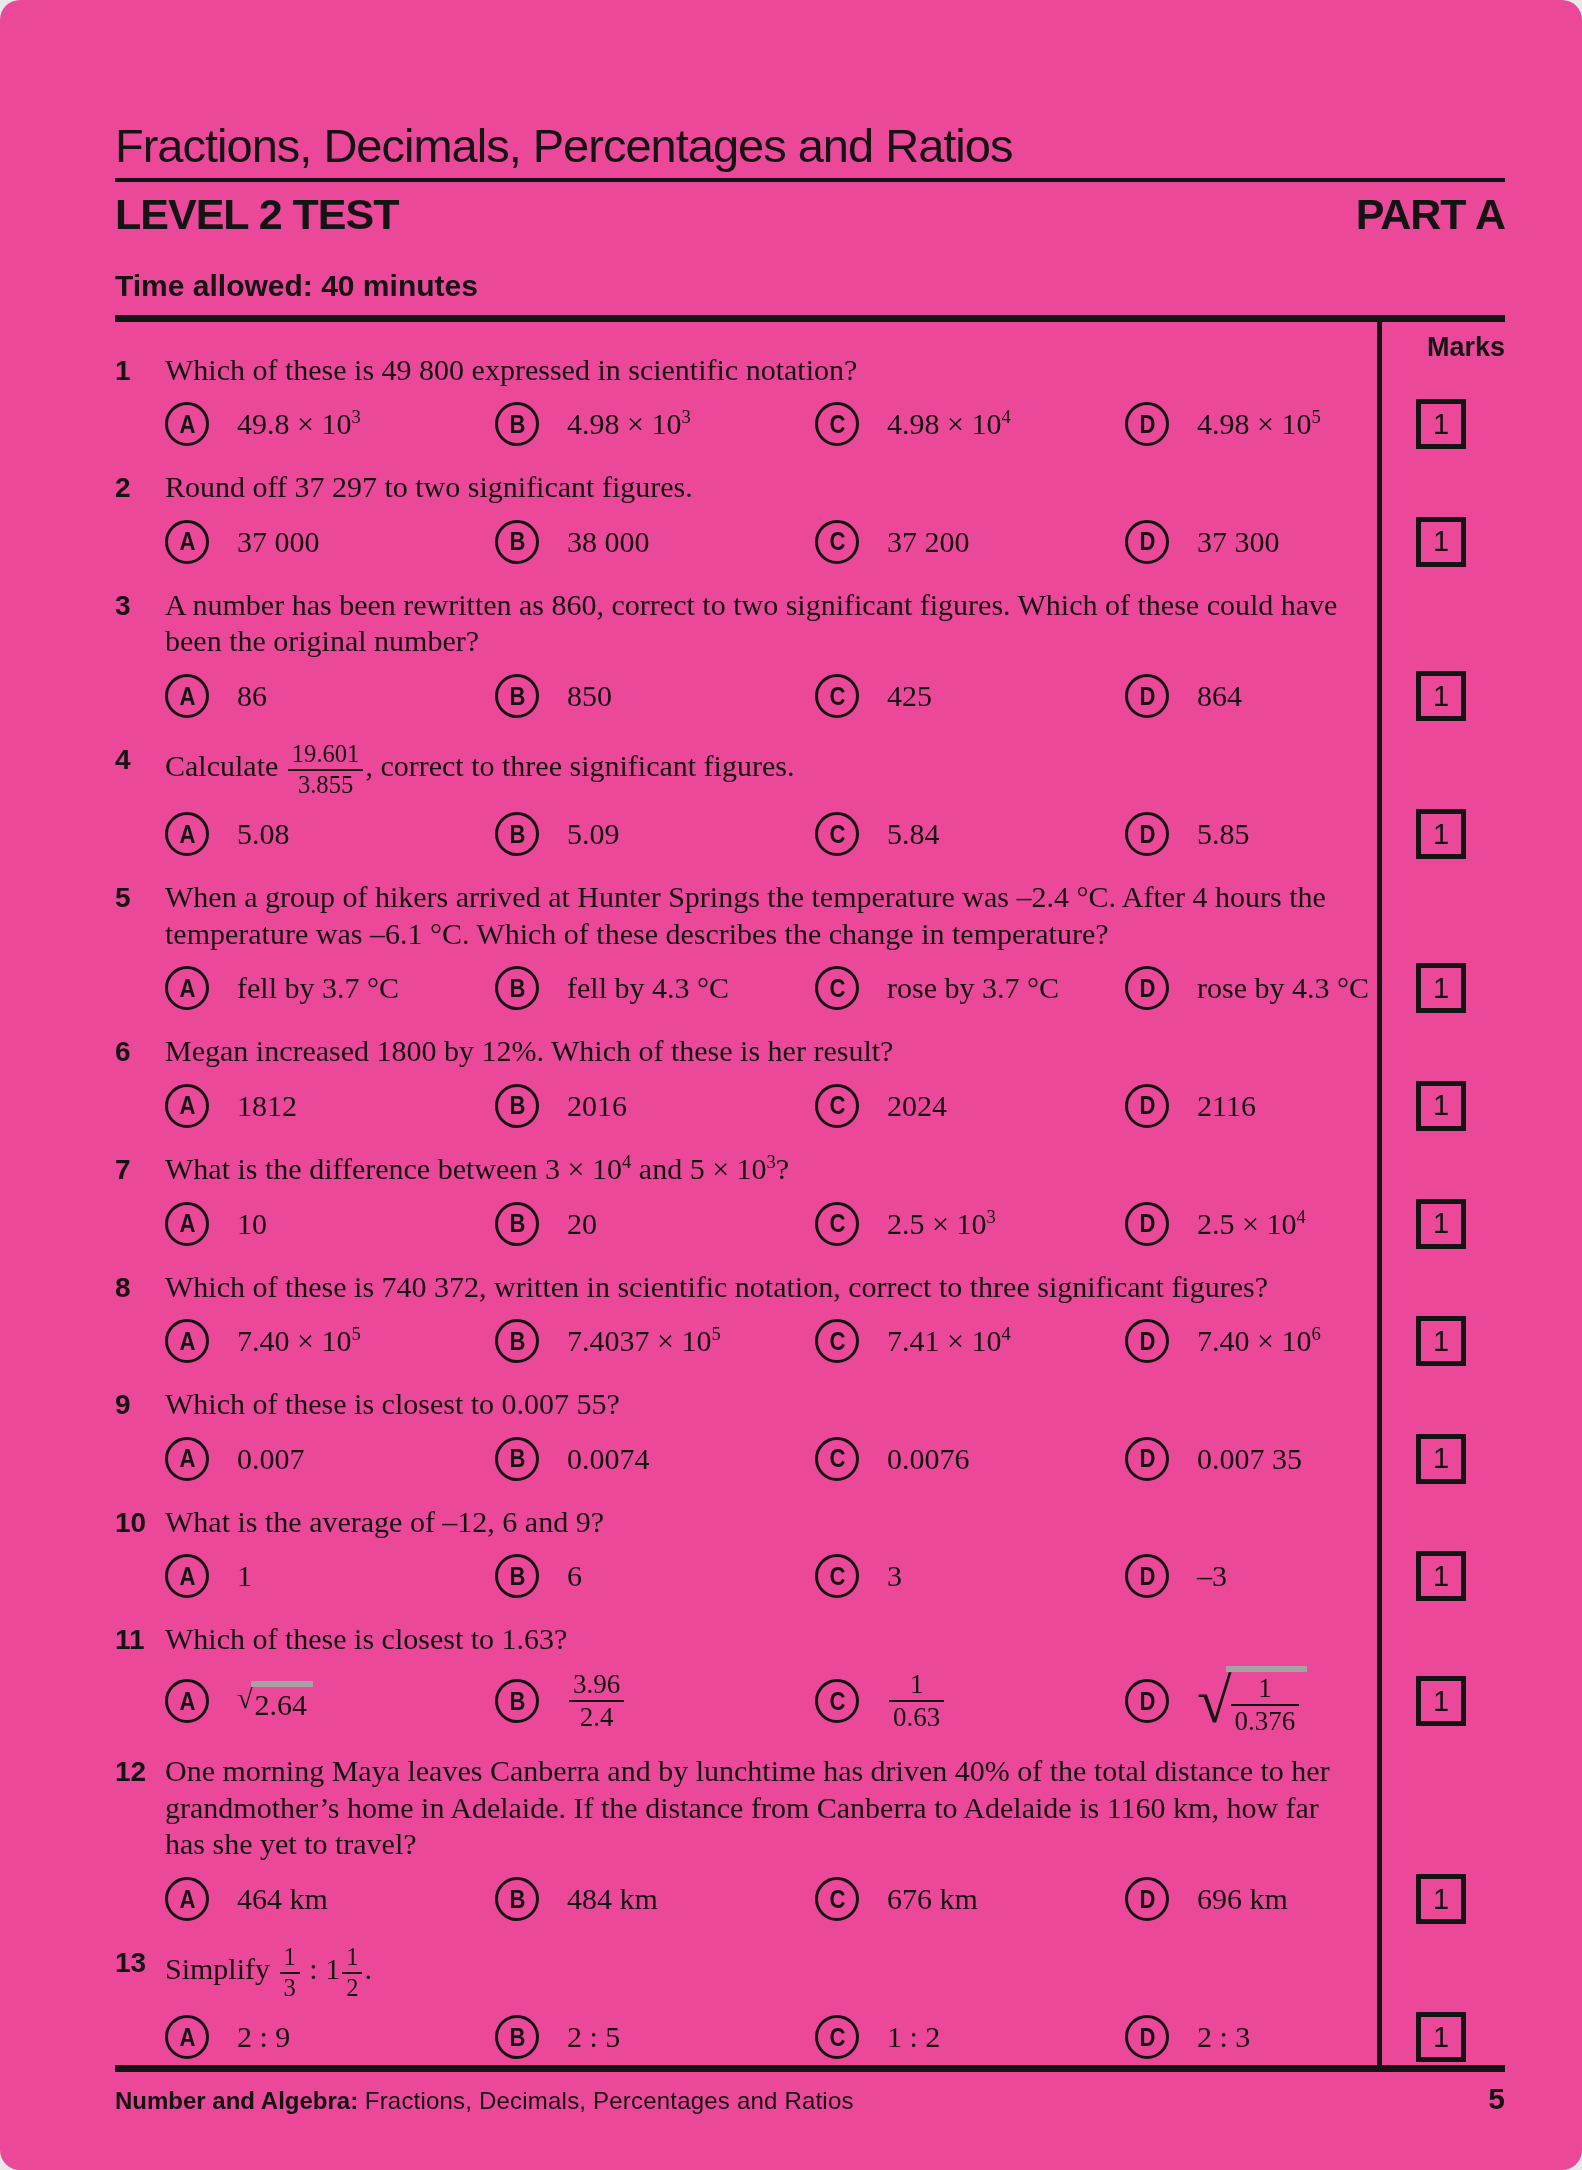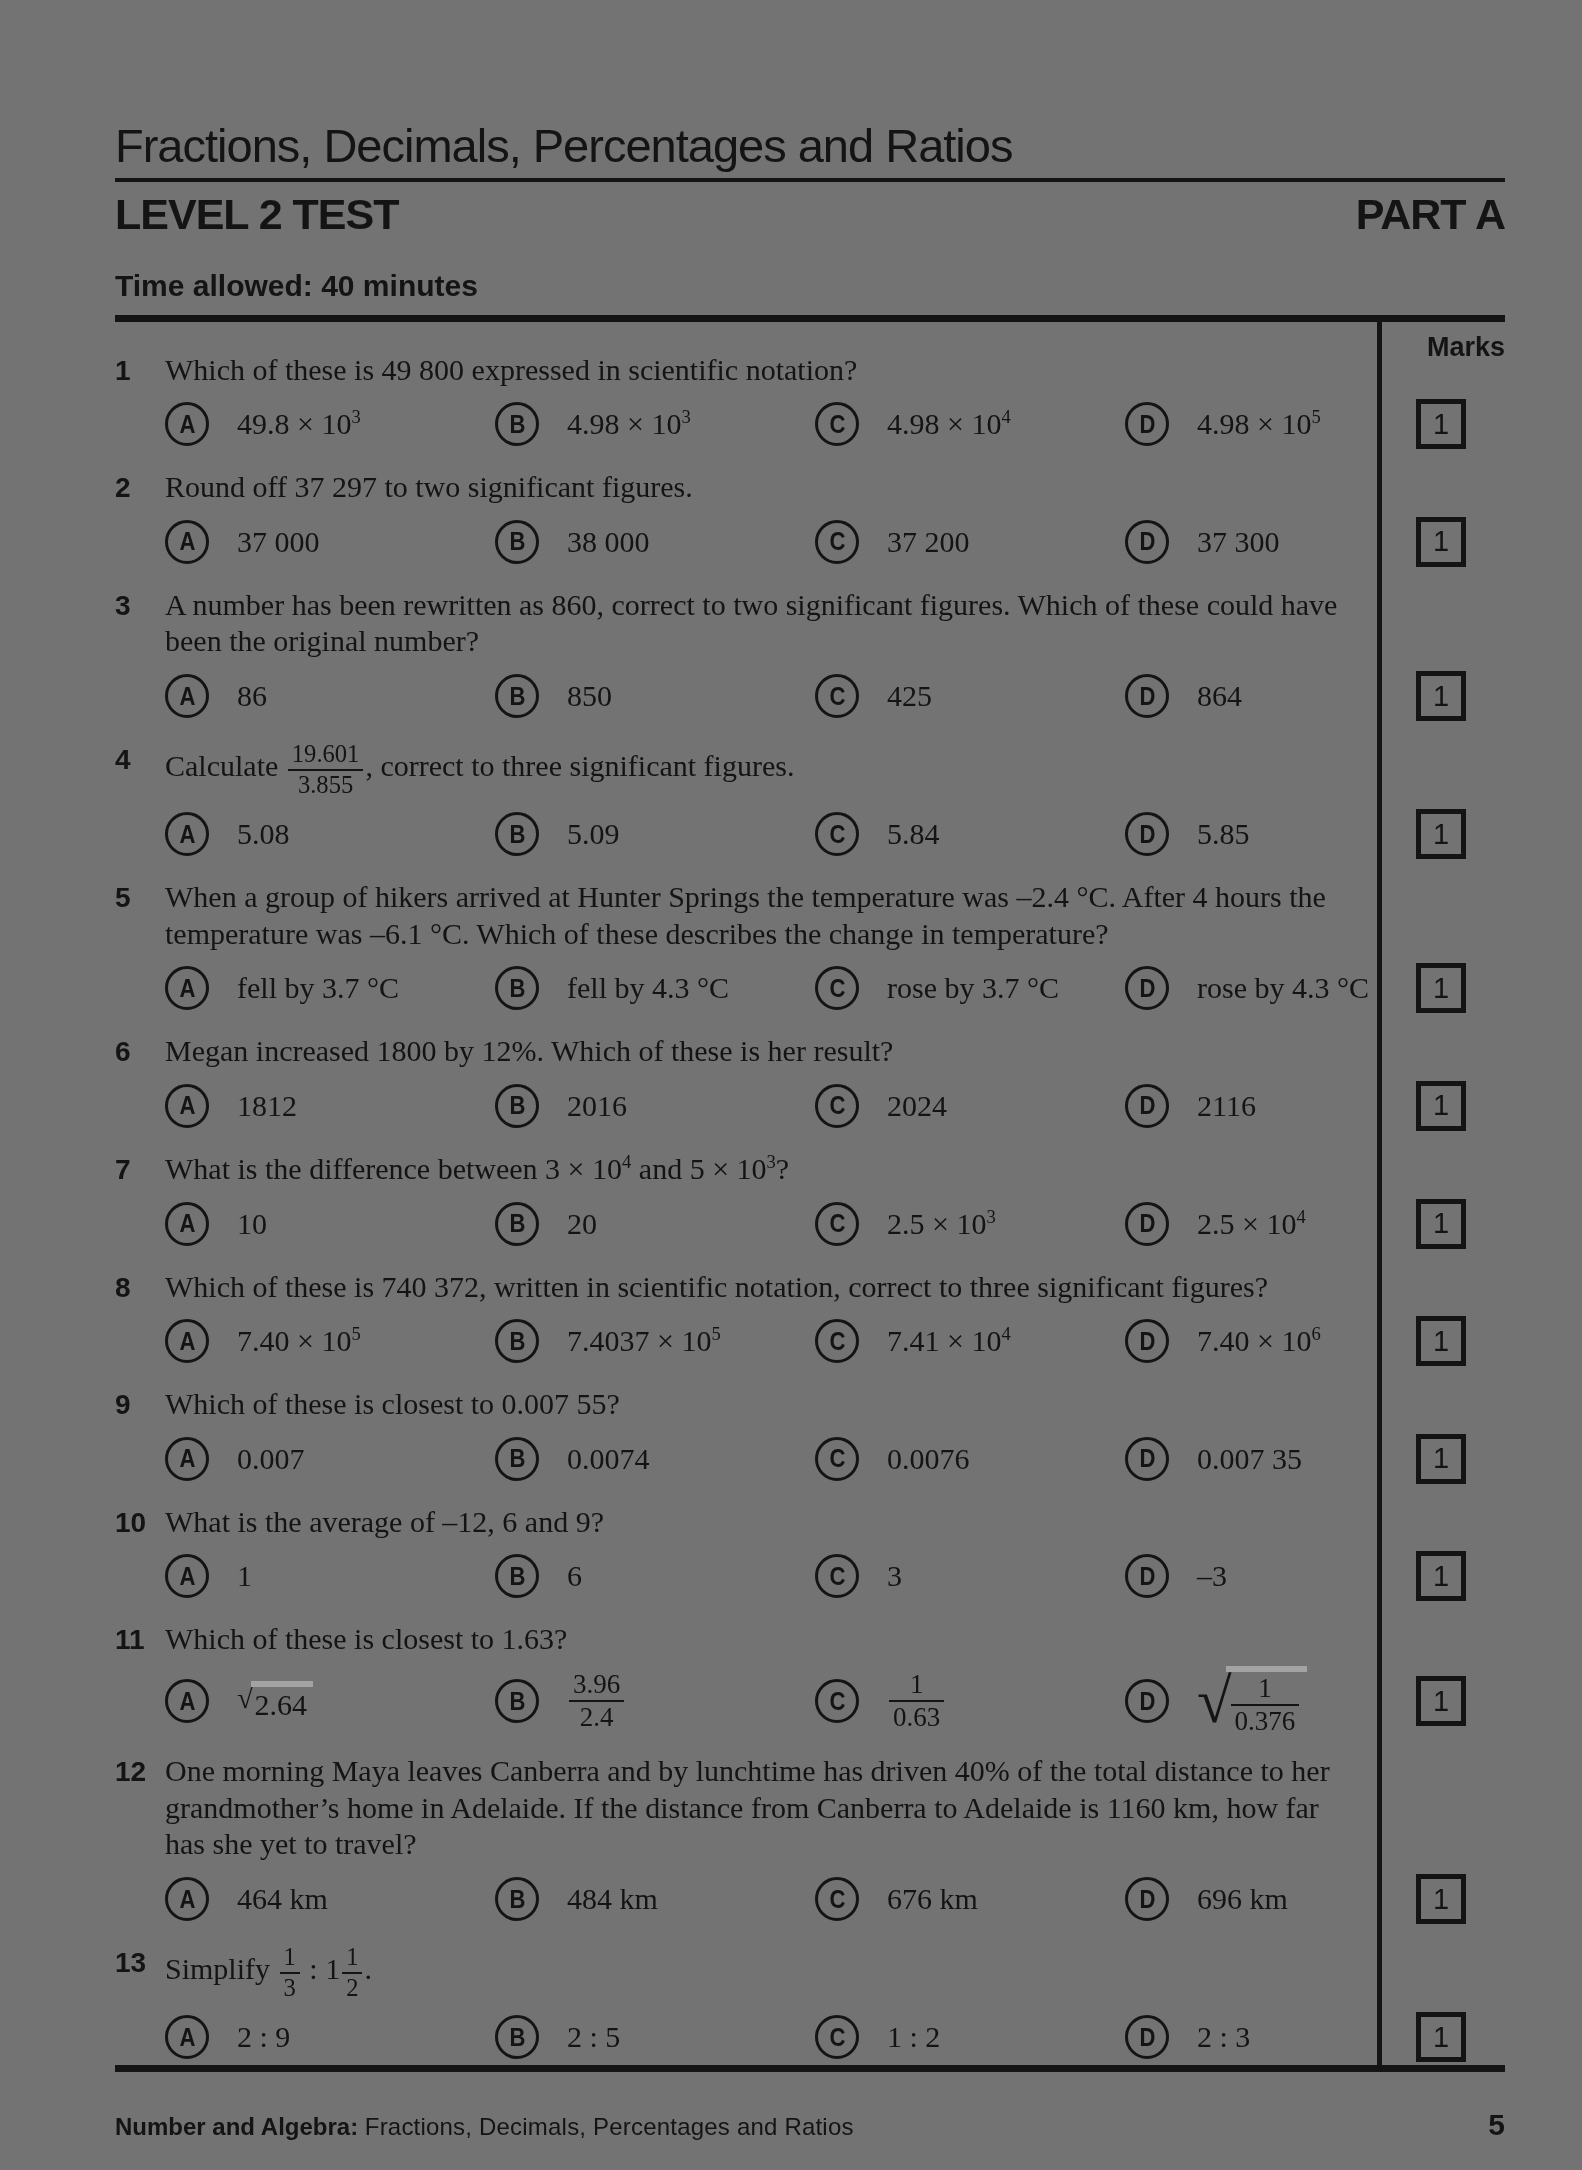--- a/index.html
+++ b/index.html
@@ -2,24 +2,25 @@
 <html><head>
 <meta charset="utf-8">
 <style>
   * { margin: 0; padding: 0; box-sizing: border-box; }
   html, body { background: #e8e8e8; }
   .page {
     position: relative;
     width: 1582px;
     height: 2170px;
     margin: 0 auto;
-    background: #737373;
+    background: #ec4899;
     color: #141414;
     font-family: "Liberation Serif", serif;
     overflow: hidden;
+    border-radius: 20px;
   }
   .sheet { padding: 120px 77px 0 115px; }
 
   
   .doc-title {
     font-family: "Liberation Sans", sans-serif;
     font-weight: 400;
     font-size: 47px;
     letter-spacing: -1px;
     line-height: 1.1;
@@ -158,21 +159,20 @@
   
   .footer {
     position: absolute;
     left: 115px; right: 77px;
     top: 2082px;
     display: flex;
     justify-content: space-between;
     align-items: baseline;
     font-family: "Liberation Sans", sans-serif;
     font-size: 24px;
-    margin-top: 26px;
   }
   .footer .strand { font-weight: 800; }
   .footer .topic { font-weight: 400; letter-spacing: 0.2px; }
   .footer .pagenum { font-weight: 800; font-size: 30px; }
 </style>
 </head>
 <body>
 
 <div class="page">
   <div class="sheet">

